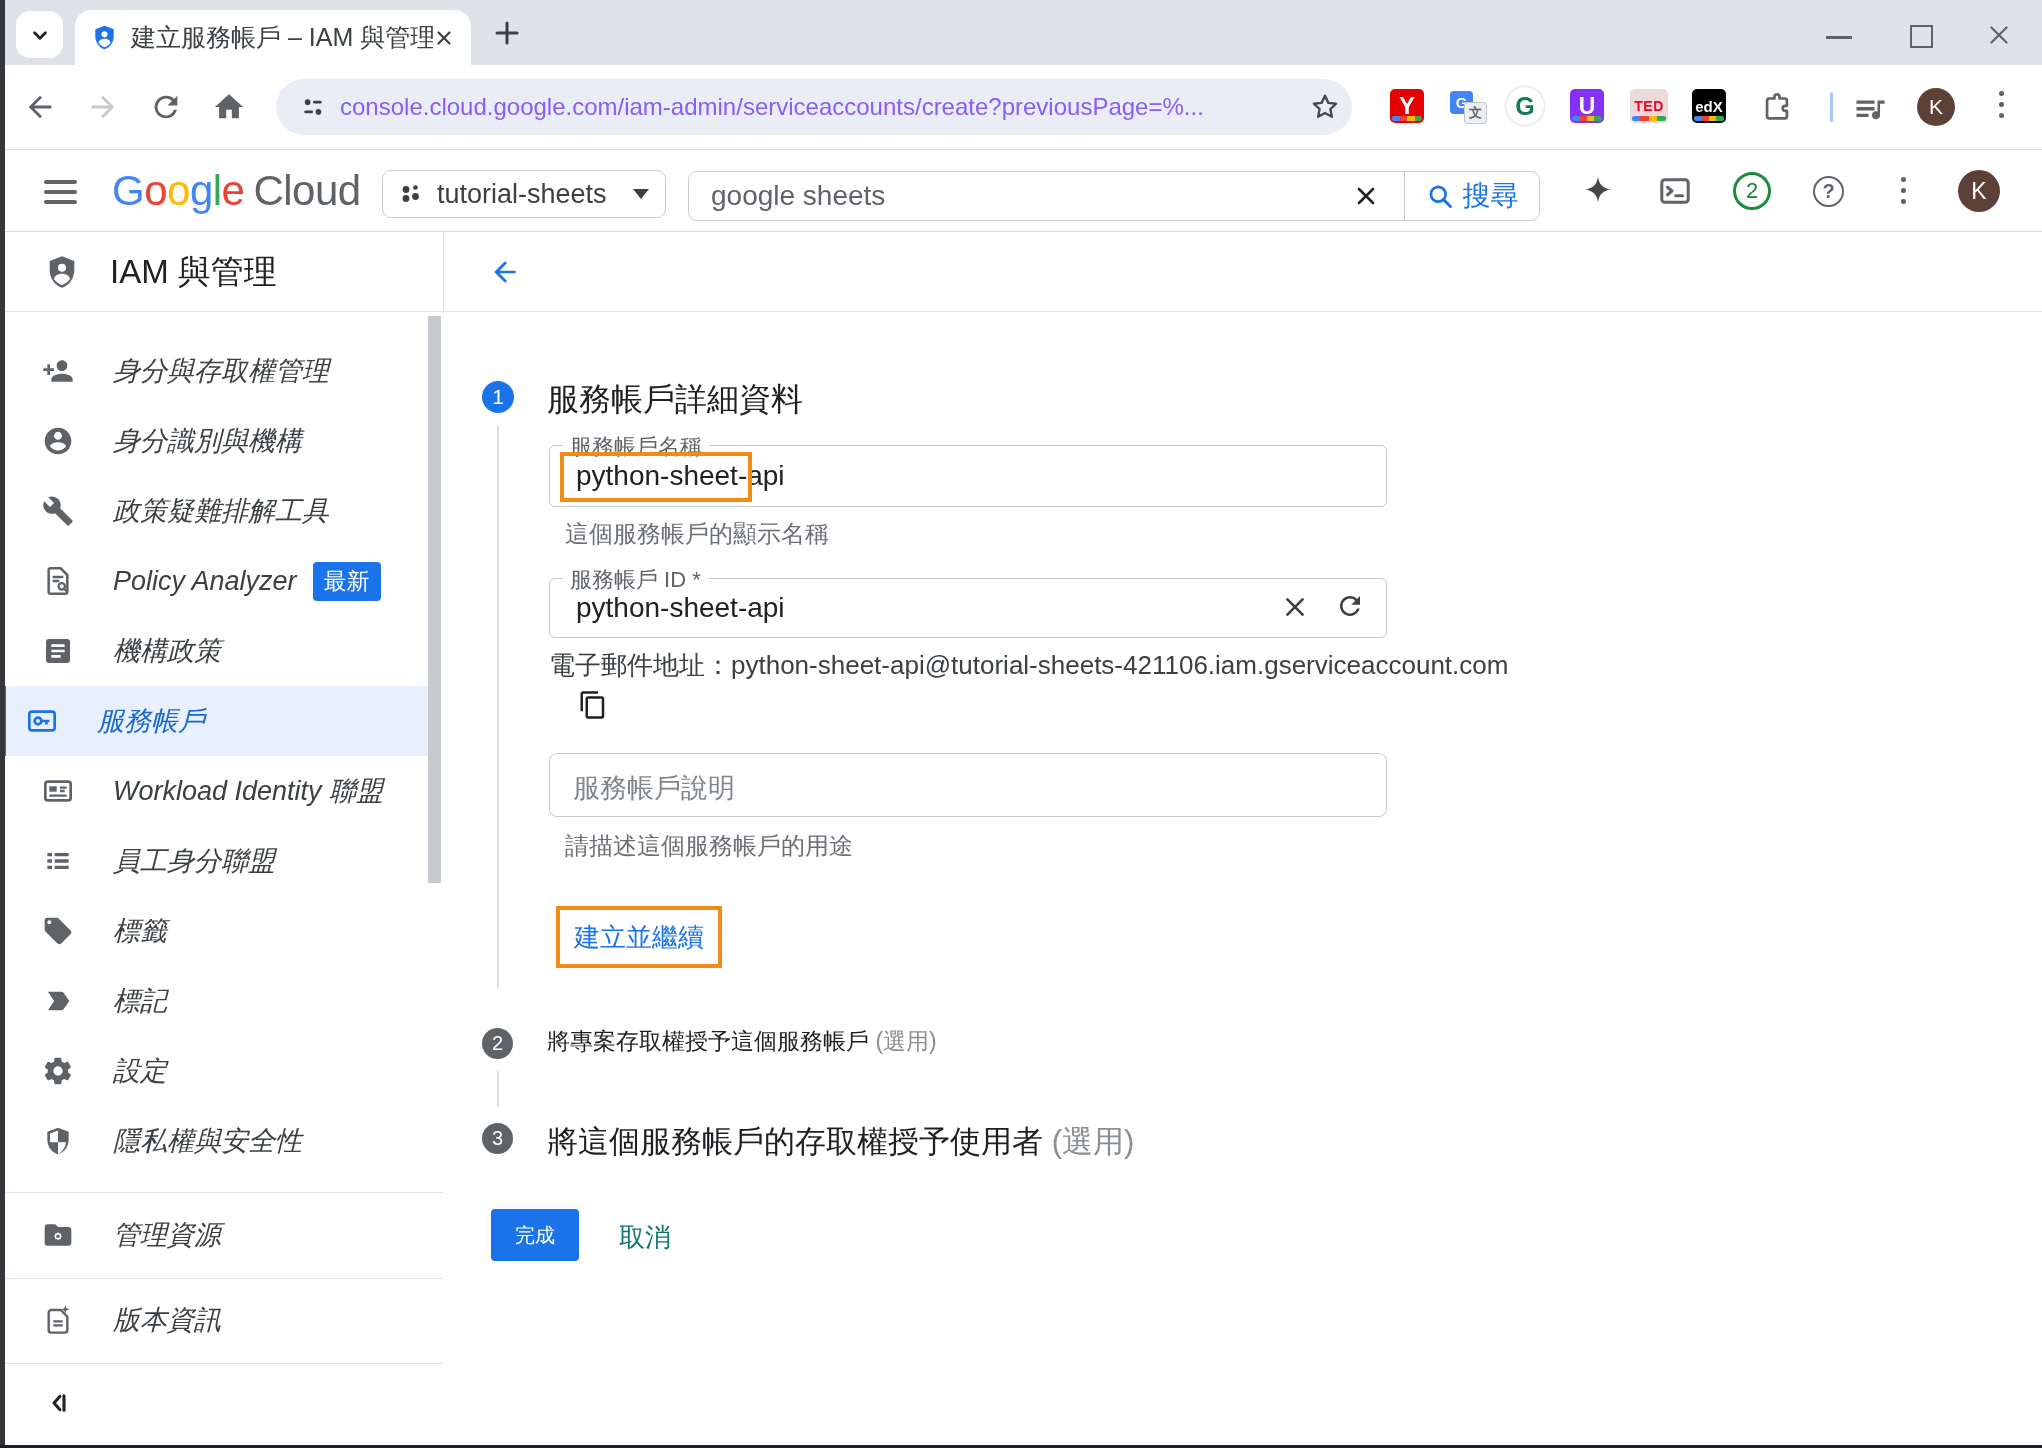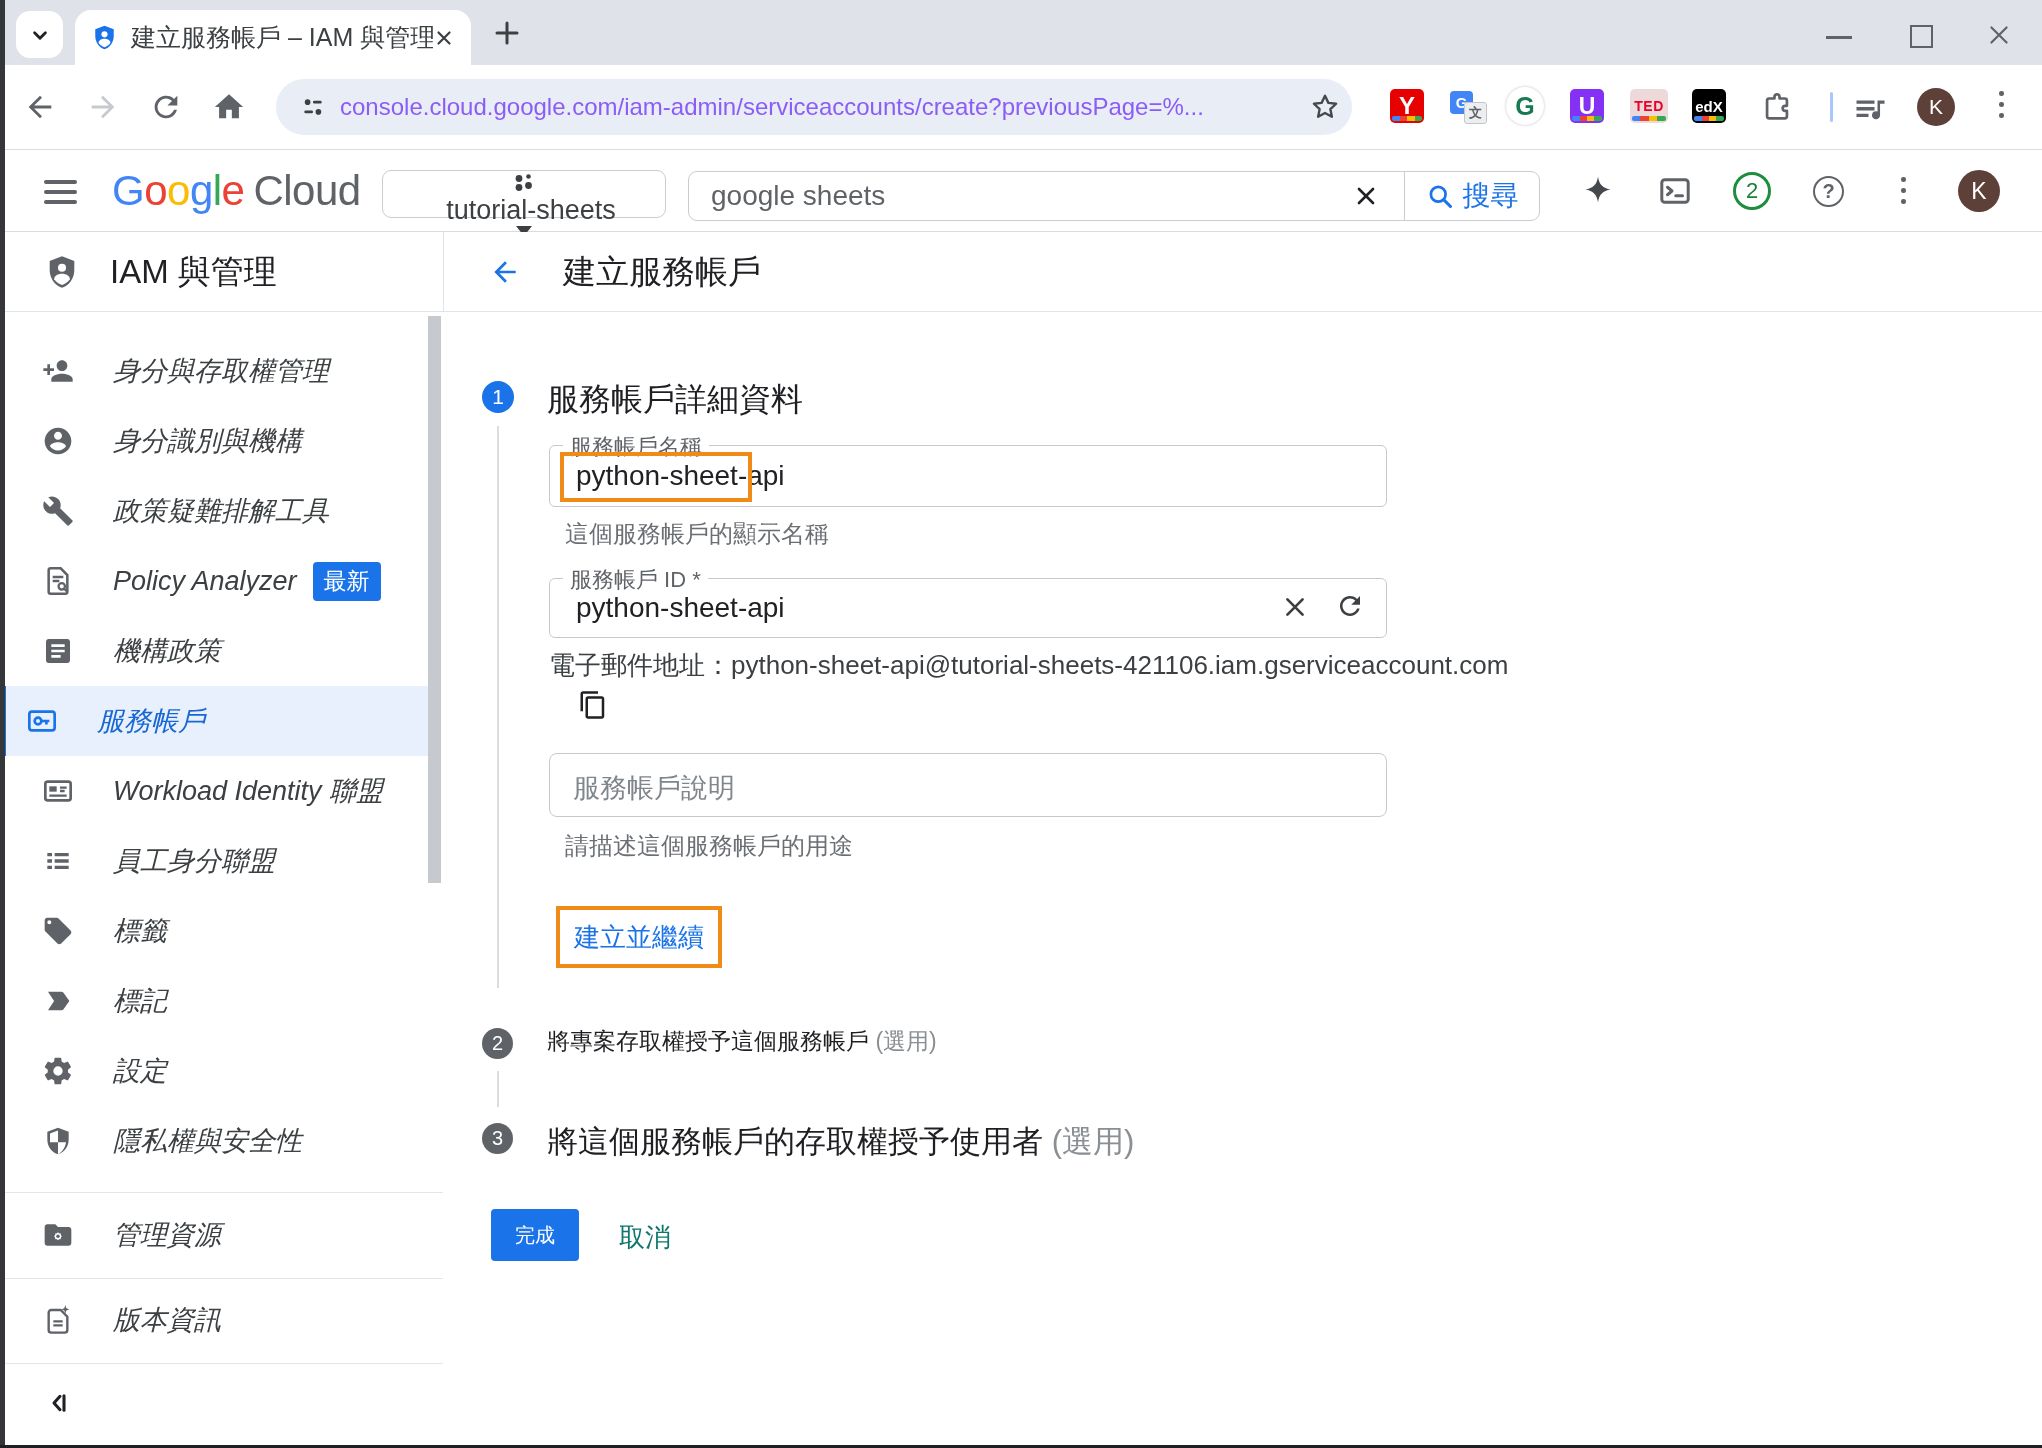--- a/index.html
+++ b/index.html
@@ -29,21 +29,21 @@
   .stripes{position:absolute;left:2px;right:2px;bottom:2px;height:5px;border-radius:2px;
            background:linear-gradient(90deg,#4285f4 0 25%,#ea4335 25% 50%,#fbbc05 50% 75%,#34a853 75% 100%);}
   .avatar{border-radius:50%;background:#5d4037;color:#fff;display:flex;align-items:center;justify-content:center;}
 
   
   .gc-header{position:absolute;left:0;top:150px;width:2042px;height:82px;background:#fff;border-bottom:1px solid #dadce0;box-sizing:border-box;}
   .hamburger span{display:block;width:33px;height:3.6px;background:#5f6368;border-radius:2px;margin-bottom:6.5px;}
   .logo{position:absolute;left:112px;top:17px;font-size:42px;letter-spacing:-0.5px;white-space:nowrap;}
   .logo .cloud{color:#5f6368;margin-left:9px;}
   .proj-pill{position:absolute;left:382px;top:20px;width:284px;height:48px;border:1.5px solid #c9cdd2;border-radius:9px;
-             display:flex;align-items:center;box-sizing:border-box;padding:0 16px;flex-direction:column;}
+             display:flex;align-items:center;box-sizing:border-box;padding:0 16px;}
   .proj-name{font-size:27px;color:#3c4043;margin-left:14px;flex:1;}
   .caret{width:0;height:0;border-left:8px solid transparent;border-right:8px solid transparent;border-top:10px solid #3c4043;}
   .searchwrap{position:absolute;left:688px;top:21px;width:852px;height:50px;border:1.5px solid #c9cdd2;border-radius:9px;box-sizing:border-box;background:#fff;}
   .search-text{position:absolute;left:22px;top:0;height:47px;line-height:47px;font-size:28px;color:#5f6368;}
   .search-btn{position:absolute;right:0;top:0;bottom:0;width:134px;border-left:1.5px solid #c9cdd2;
               display:flex;align-items:center;justify-content:center;gap:9px;color:#1a73e8;font-size:28px;}
   .ring-badge{position:absolute;width:38px;height:38px;border:3px solid #1e8e3e;border-radius:50%;box-sizing:border-box;
               display:flex;align-items:center;justify-content:center;font-size:22px;color:#188038;}
   .help-circle{position:absolute;width:31px;height:31px;border:2.5px solid #5f6368;border-radius:50%;box-sizing:border-box;
                display:flex;align-items:center;justify-content:center;font-size:20px;color:#5f6368;font-weight:bold;}
@@ -287,21 +287,20 @@
       <path d="M12 13.1c-2.8 0-5.2 1.5-5.2 3.4v.4c1.3 1.8 3.1 3.1 5.2 3.7 2.1-.6 3.9-1.9 5.2-3.7v-.4c0-1.9-2.4-3.4-5.2-3.4z" fill="#fff"></path>
     </svg>
   </span>
   <span class="iam-title">IAM 與管理</span>
   <div class="abs" style="left:443px;top:0;width:1px;height:80px;background:#e0e3e7"></div>
   <span class="abs" style="left:489px;top:24px">
     <svg width="32" height="32" viewBox="0 0 24 24">
         <path d="M20 11H7.83l5.59-5.59L12 4l-8 8 8 8 1.41-1.41L7.83 13H20v-2z" fill="#1a73e8"></path>
       </svg>
   </span>
-  <span class="page-title">建立服務帳戶</span>
 </div>
 
 <div class="sidebar">
   <div class="navlist">
     <div class="nav-item">
       <span class="nav-ic">
         <svg width="32" height="32" viewBox="0 0 24 24" fill="#5f6368">
             <path d="M15 12c2.21 0 4-1.79 4-4s-1.79-4-4-4-4 1.79-4 4 1.79 4 4 4zm-9-2V7H4v3H1v2h3v3h2v-3h3v-2H6zm9 4c-2.67 0-8 1.34-8 4v2h16v-2c0-2.66-5.33-4-8-4z"></path>
           </svg>
       </span>

